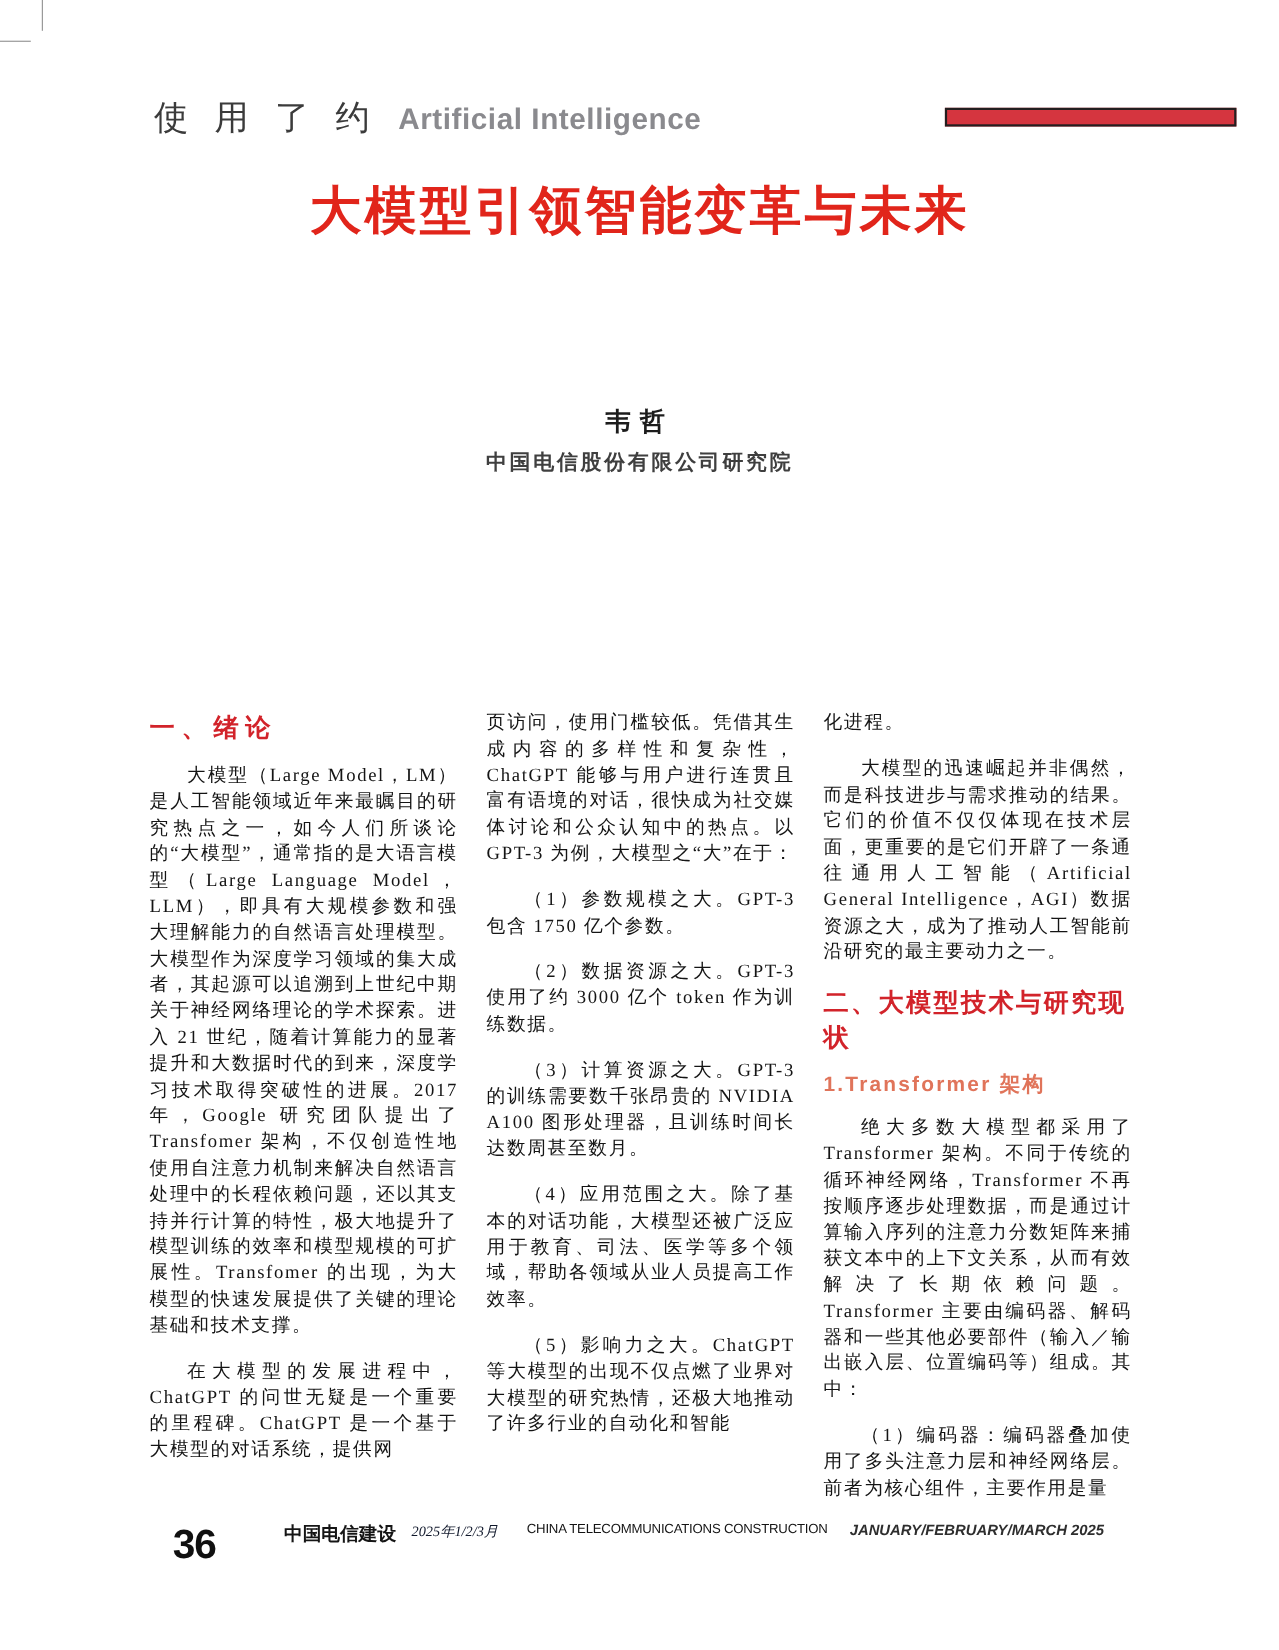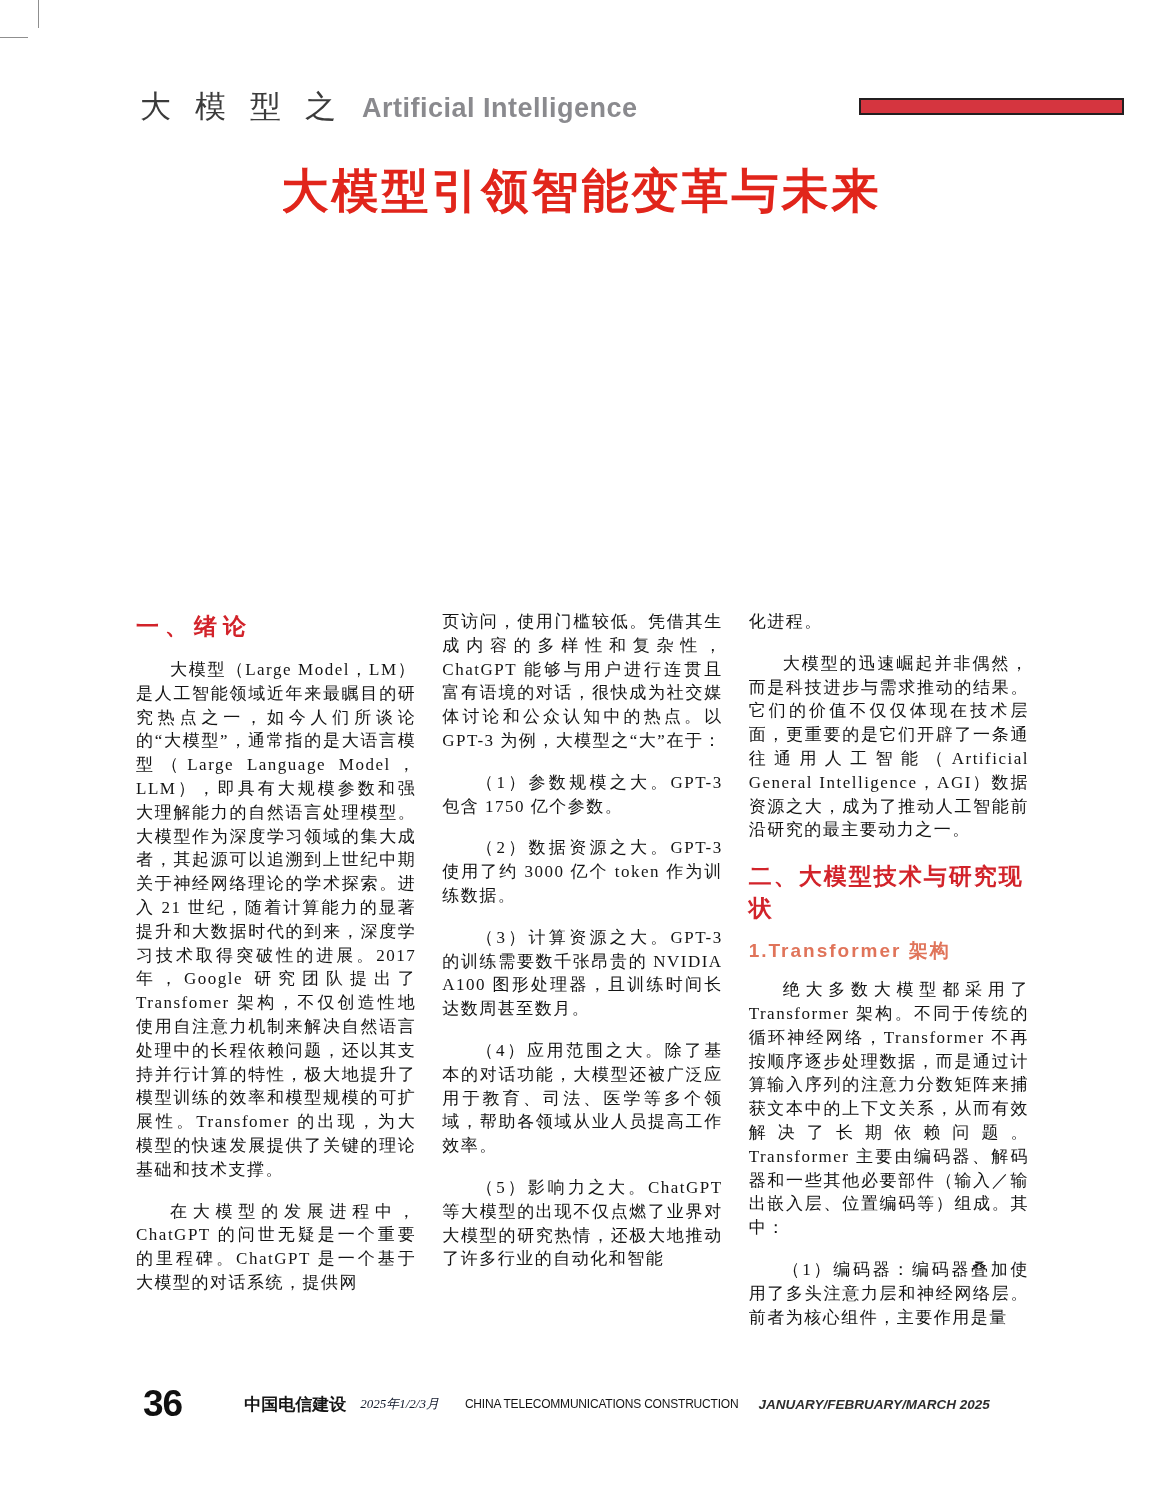--- a/index.html
+++ b/index.html
@@ -44,21 +44,21 @@
     font-family:"Liberation Sans","DejaVu Sans",sans-serif;
     font-size:47px;font-weight:900;letter-spacing:3px;
     color:#E1251B;
   }
   .author{position:absolute;top:368px;left:0;width:1163px;text-align:center;}
   .author-name{font-size:23px;font-weight:bold;letter-spacing:8px;color:#1c1c1c;}
   .author-aff{margin-top:8px;font-size:19px;font-weight:600;letter-spacing:2.5px;color:#3f3f3f;}
 
   
   .body{
-    position:absolute;top:610px;left:136px;width:893px;
+    position:absolute;top:645px;left:136px;width:893px;
     display:grid;grid-template-columns:1fr 1fr 1fr;column-gap:26px;
   }
   .col{min-width:0;}
   .col p{
     margin:0 0 18px 0;
     font-size:17px;line-height:23.8px;letter-spacing:1.5px;
     text-align:justify;text-justify:inter-character;
     color:#141414;
   }
   .col p.indent{text-indent:2em;}
@@ -70,22 +70,22 @@
   .h-red.sp{letter-spacing:6px;}
   .h-red.tight{letter-spacing:2px;margin-top:6px;margin-bottom:14px;}
   .h-sub{
     margin:4px 0 14px 0;
     font-family:"Liberation Sans","DejaVu Sans",sans-serif;
     font-size:19px;font-weight:bold;letter-spacing:2px;color:#E0745A;
   }
 
   
   .footer{
-    position:absolute;left:143px;top:1383px;width:920px;
-    display:flex;align-items:center;white-space:nowrap;
+    position:absolute;left:157px;top:1383px;width:920px;
+    display:flex;align-items:flex-start;white-space:nowrap;
   }
   .pg-num{
     font-family:"Liberation Sans","DejaVu Sans",sans-serif;
     font-size:37px;font-weight:900;letter-spacing:-1px;color:#101010;
   }
   .jr-cn{
     font-family:"Liberation Sans","DejaVu Sans",sans-serif;
     font-size:17px;font-weight:bold;color:#151515;margin-left:62px;
   }
   .is-cn{
@@ -103,27 +103,31 @@
 </style>
 </head>
 <body>
 
 <div class="page">
 
   <div class="crop-v"></div>
   <div class="crop-h"></div>
 
   <div class="header">
-    <span class="sec-cn">大模型之</span>
+    <span class="sec-cn">使用了约</span>
     <span class="sec-en">Artificial Intelligence</span>
   </div>
   <div class="red-bar"></div>
 
   <h1 class="title">大模型引领智能变革与未来</h1>
 
+  <div class="author">
+    <div class="author-name">韦哲</div>
+    <div class="author-aff">中国电信股份有限公司研究院</div>
+  </div>
 
   <div class="body">
 
     <section class="col">
       <h2 class="h-red sp">一、绪论</h2>
       <p class="indent">大模型（Large Model，LM）是人工智能领域近年来最瞩目的研究热点之一，如今人们所谈论的“大模型”，通常指的是大语言模型（Large Language Model，LLM），即具有大规模参数和强大理解能力的自然语言处理模型。大模型作为深度学习领域的集大成者，其起源可以追溯到上世纪中期关于神经网络理论的学术探索。进入 21 世纪，随着计算能力的显著提升和大数据时代的到来，深度学习技术取得突破性的进展。2017 年，Google 研究团队提出了 Transfomer 架构，不仅创造性地使用自注意力机制来解决自然语言处理中的长程依赖问题，还以其支持并行计算的特性，极大地提升了模型训练的效率和模型规模的可扩展性。Transfomer 的出现，为大模型的快速发展提供了关键的理论基础和技术支撑。</p>
       <p class="indent">在大模型的发展进程中，ChatGPT 的问世无疑是一个重要的里程碑。ChatGPT 是一个基于大模型的对话系统，提供网</p>
     </section>
 
     <section class="col">

